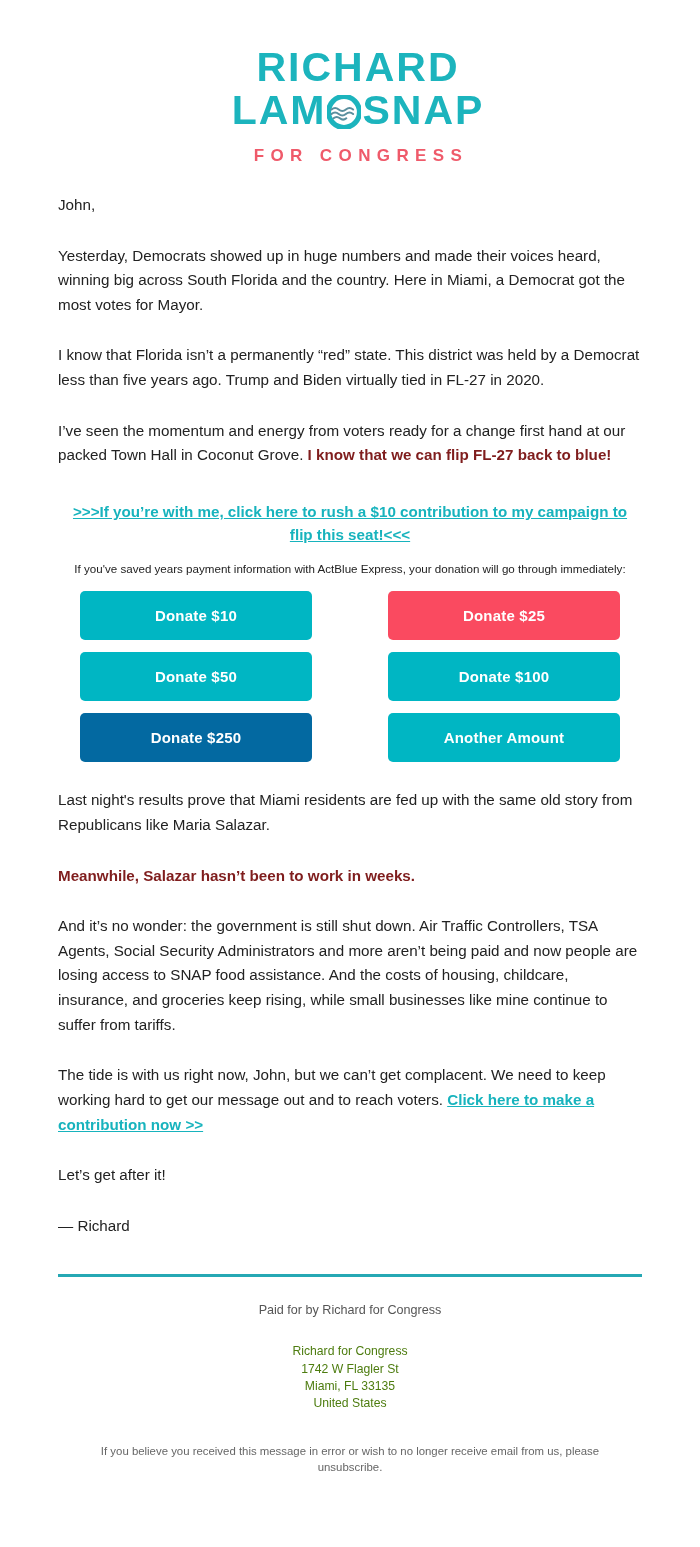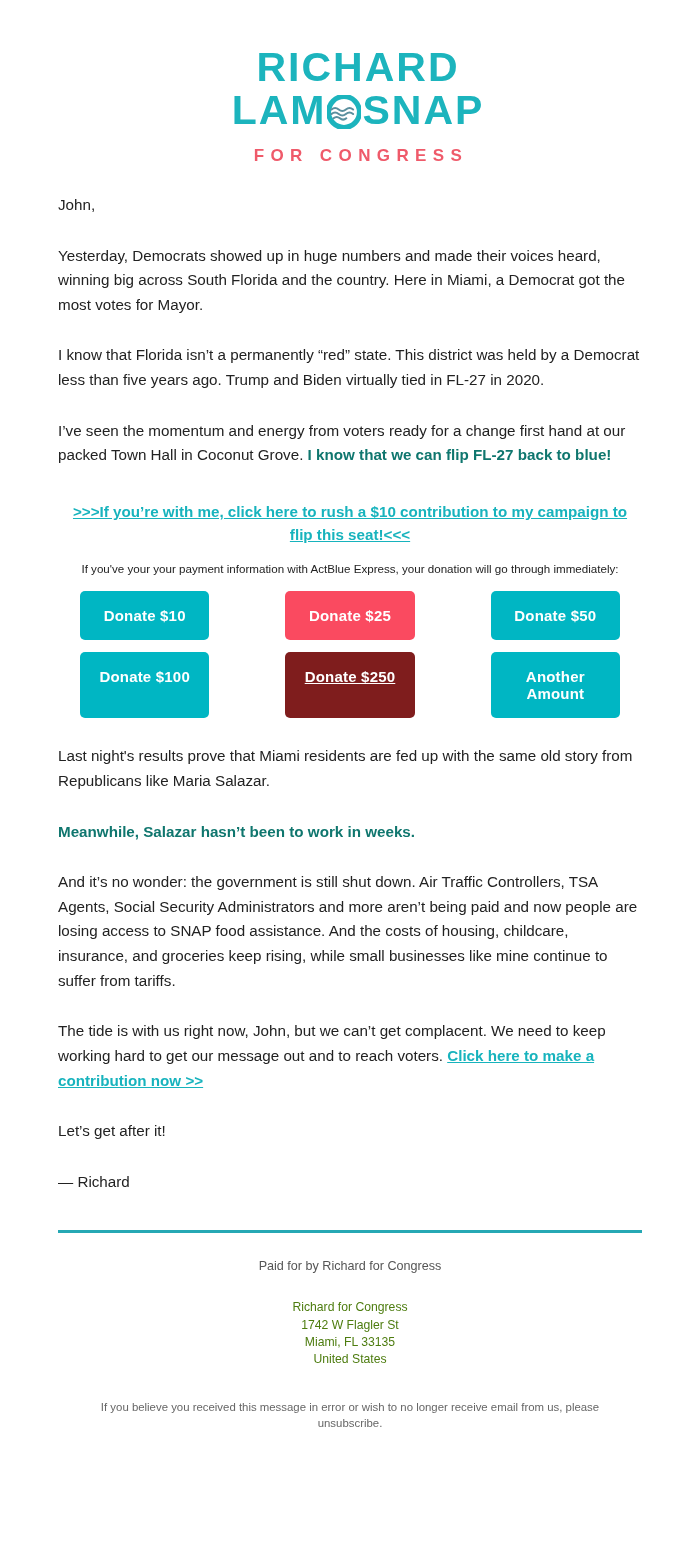--- a/index.html
+++ b/index.html
@@ -75,21 +75,21 @@
   .body-inner {
     padding: 0 58px;
   }
   p.para {
     margin: 0 0 26px 0;
     font-size: 15.2px;
     line-height: 1.62;
     color: #222222;
     font-family: "Liberation Sans", sans-serif;
   }
-  p.para b, p.para strong { font-weight: bold; color: #0f766e; }
+  p.para b, p.para strong { font-weight: bold; color: #7f1d1d; }
 
   .greeting { margin-bottom: 32px; }
 
   
   .cta-link-wrap {
     margin: 32px 0 14px 0;
     text-align: center;
     padding: 0 2px;
   }
   a.cta-link {
@@ -109,21 +109,21 @@
     line-height: 1.4;
     font-family: "Liberation Sans", sans-serif;
   }
 
   
   .donate-grid {
     width: 100%;
     margin: 0 auto 26px auto;
     padding: 0 80px;
     display: grid;
-    grid-template-columns: 1fr 1fr 1fr;
+    grid-template-columns: 1fr 1fr;
     column-gap: 76px;
     row-gap: 12px;
   }
   a.donate-btn {
     display: block;
     text-align: center;
     text-decoration: none;
     color: #ffffff;
     font-weight: bold;
     font-size: 15px;
@@ -214,29 +214,29 @@
 
 
     <p class="para">I know that Florida isn’t a permanently “red” state. This district was held by a Democrat less than five years ago. Trump and Biden virtually tied in FL-27 in 2020.</p>
 
     <p class="para"><span>I’ve seen the momentum and energy from voters ready for a change first hand at our packed Town Hall in Coconut Grove. </span><b>I know that we can flip FL-27 back to blue!</b></p>
 
     <div class="cta-link-wrap">
       <a class="cta-link" href="#">&gt;&gt;&gt;If you’re with me, click here to rush a $10 contribution to my campaign to flip this seat!&lt;&lt;&lt;</a>
     </div>
 
-    <p class="actblue-note">If you've your your payment information with ActBlue Express, your donation will go through immediately:</p>
+    <p class="actblue-note">If you've saved years payment information with ActBlue Express, your donation will go through immediately:</p>
   </div>
 
   <div class="donate-grid">
       <a class="donate-btn" href="#" style="background: rgb(0, 182, 195);">Donate $10</a>
       <a class="donate-btn accent" href="#" style="background: rgb(250, 74, 96);">Donate $25</a>
       <a class="donate-btn" href="#" style="background: rgb(0, 182, 195);">Donate $50</a>
       <a class="donate-btn" href="#" style="background: rgb(0, 182, 195);">Donate $100</a>
-      <a class="donate-btn" href="#" style="background: #7f1d1d; text-decoration: underline;">Donate $250</a>
+      <a class="donate-btn" href="#" style="background: #0369a1;">Donate $250</a>
       <a class="donate-btn" href="#" style="background: rgb(0, 182, 195);">Another Amount</a>
     </div>
 
   <div class="body-inner">
 
     <p class="para">Last night's results prove that Miami residents are fed up with the same old story from Republicans like Maria Salazar.</p>
 
     <p class="para"><b>Meanwhile, Salazar hasn’t been to work in weeks.</b></p>
 
     <p class="para">And it’s no wonder: the government is still shut down. Air Traffic Controllers, TSA Agents, Social Security Administrators and more aren’t being paid and now people are losing access to SNAP food assistance. And the costs of housing, childcare, insurance, and groceries keep rising, while small businesses like mine continue to suffer from tariffs.</p>

